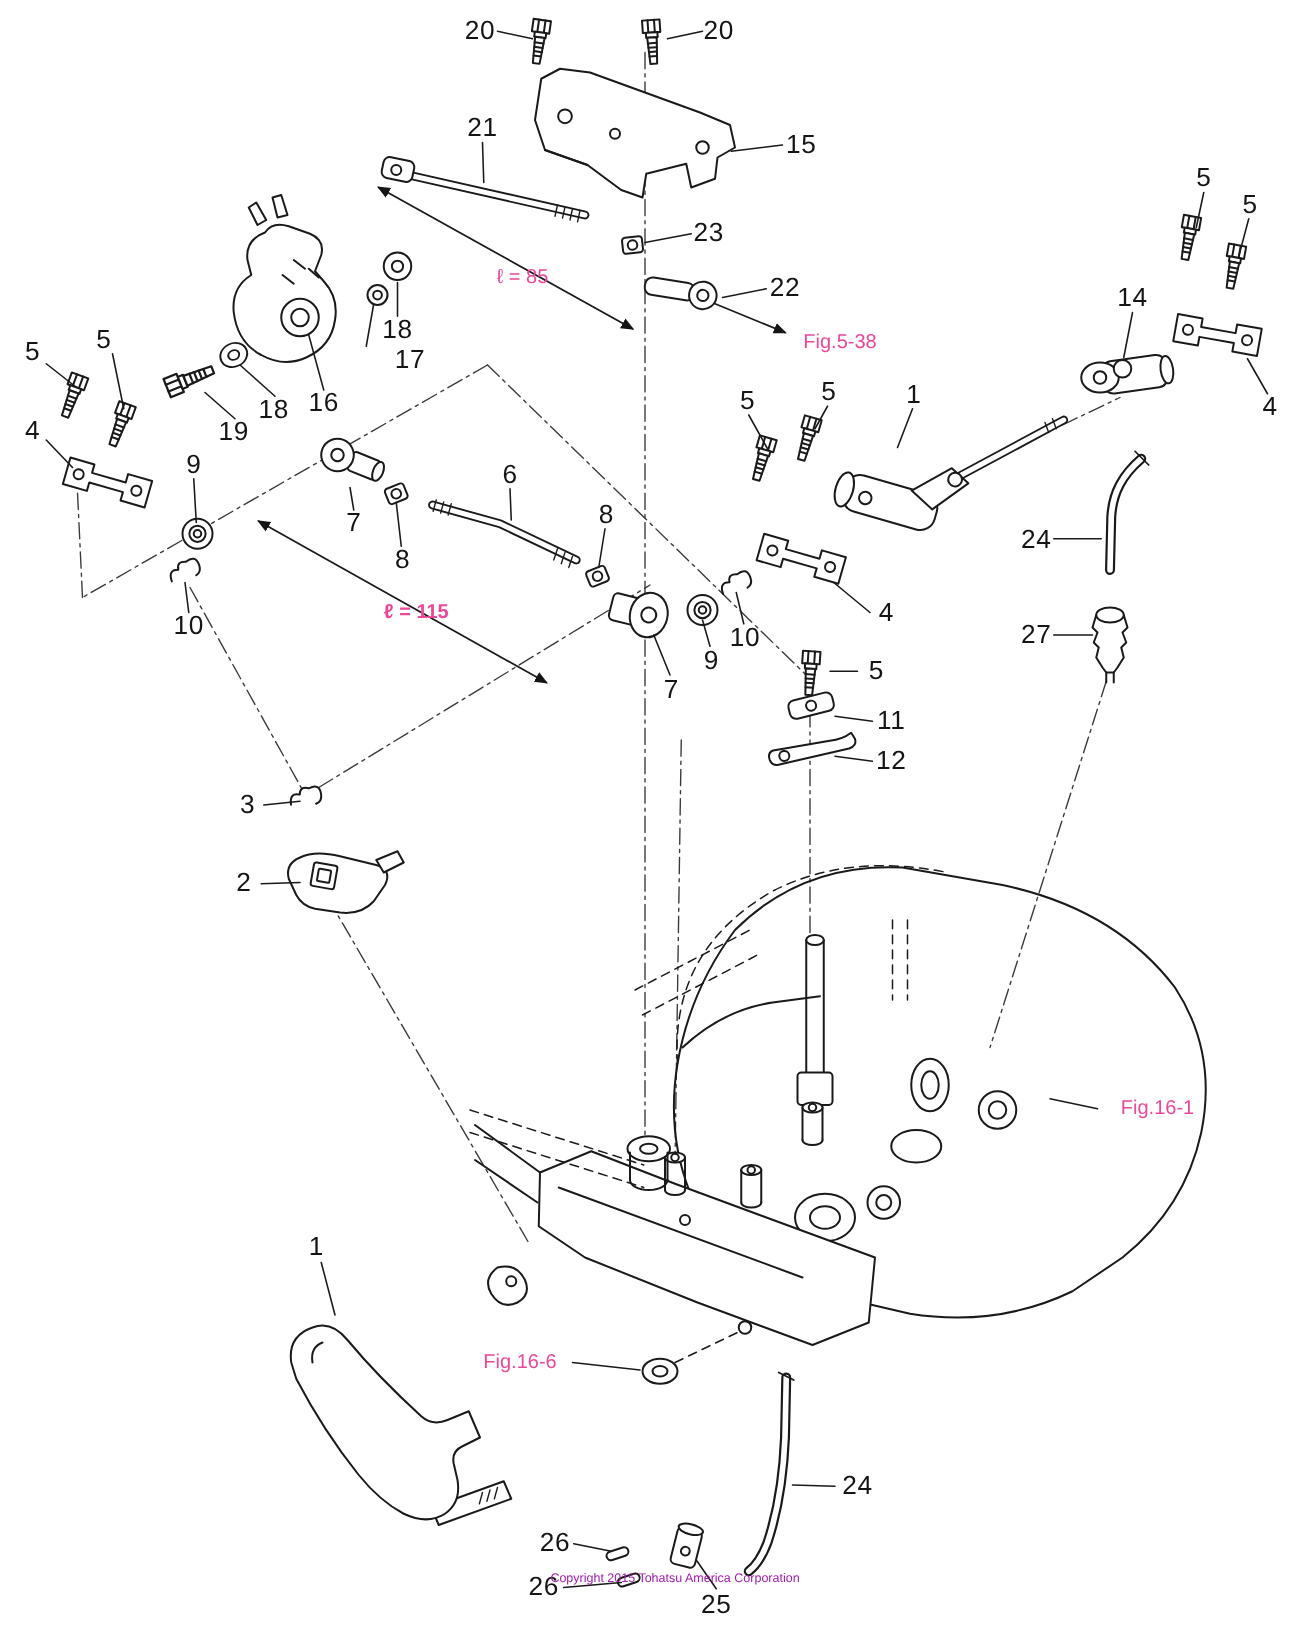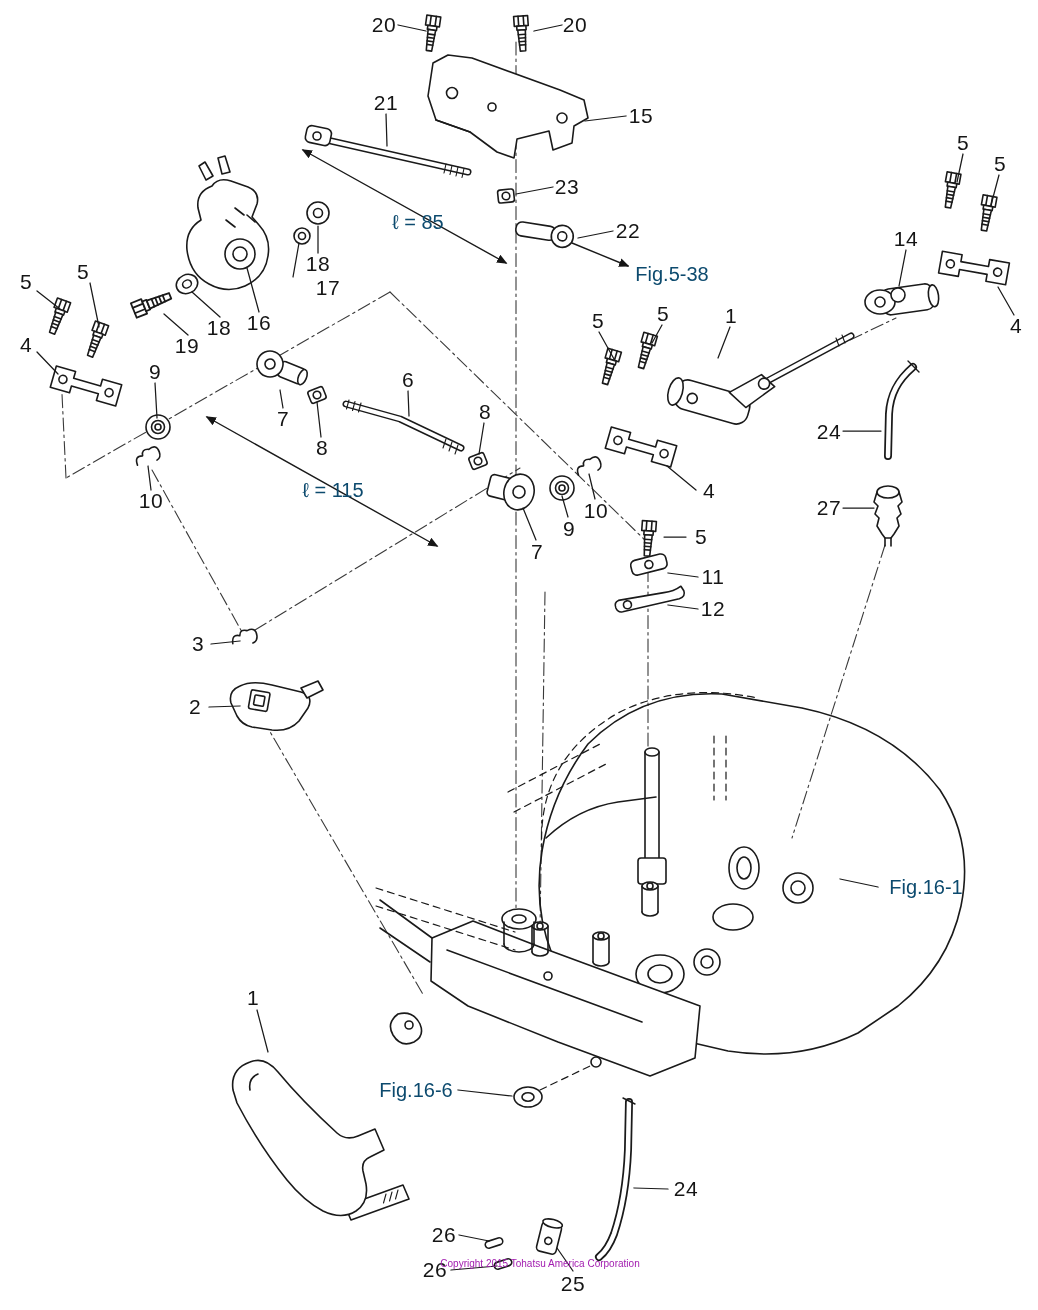--- a/index.html
+++ b/index.html
@@ -1,21 +1,21 @@
 <!DOCTYPE html>
 <html><head>
 <meta charset="utf-8">
 <style>
   html,body{margin:0;padding:0;background:#ffffff;}
   .stage{position:relative;width:1038px;height:1310px;background:#fff;overflow:hidden;
          font-family:"Liberation Sans","DejaVu Sans",sans-serif;}
   .stage svg{position:absolute;left:0;top:0;}
   .callout{position:absolute;transform:translate(-50%,-50%);font-size:21px;color:#151515;
            letter-spacing:.5px;white-space:nowrap;}
-  .annotation{position:absolute;transform:translate(-50%,-50%);font-size:20px;color:#0c4a6e;
+  .annotation{position:absolute;transform:translate(-50%,-50%);font-size:16px;color:#ec4899;
               white-space:nowrap;}
   .copyright{position:absolute;left:540px;top:1263px;transform:translate(-50%,-50%);
              font-size:10px;color:#a21caf;white-space:nowrap;}
   
   .cdash{stroke-dasharray:13 4 2.5 4;stroke-width:1.1;stroke:#3a3a3a;}
   .dash{stroke-dasharray:7 5;stroke-width:1.2;}
   .ldr{stroke-width:1.25;}
 </style>
 </head>
 <body>
@@ -358,21 +358,21 @@
       <div class="callout" style="left: 713px; top: 577px;">11</div>
       <div class="callout" style="left: 713px; top: 609px;">12</div>
       <div class="callout" style="left: 198px; top: 644px;">3</div>
       <div class="callout" style="left: 195px; top: 707px;">2</div>
       <div class="callout" style="left: 253px; top: 998px;">1</div>
       <div class="callout" style="left: 686px; top: 1189px;">24</div>
       <div class="callout" style="left: 444px; top: 1235px;">26</div>
       <div class="callout" style="left: 435px; top: 1270px;">26</div>
       <div class="callout" style="left: 573px; top: 1284px;">25</div>
       <div class="annotation" style="left: 418px; top: 222px;">ℓ = 85</div>
-      <div class="annotation" style="left: 333px; top: 490px;">ℓ = 115</div>
+      <div class="annotation" style="left: 333px; top: 490px; font-weight: bold;">ℓ = 115</div>
       <div class="annotation" style="left: 672px; top: 274px;">Fig.5-38</div>
       <div class="annotation" style="left: 926px; top: 887px;">Fig.16-1</div>
       <div class="annotation" style="left: 416px; top: 1090px;">Fig.16-6</div>
     </div>
 
 <div class="copyright">Copyright 2015 Tohatsu America Corporation</div>
 
 </div>
 
 </body></html>

